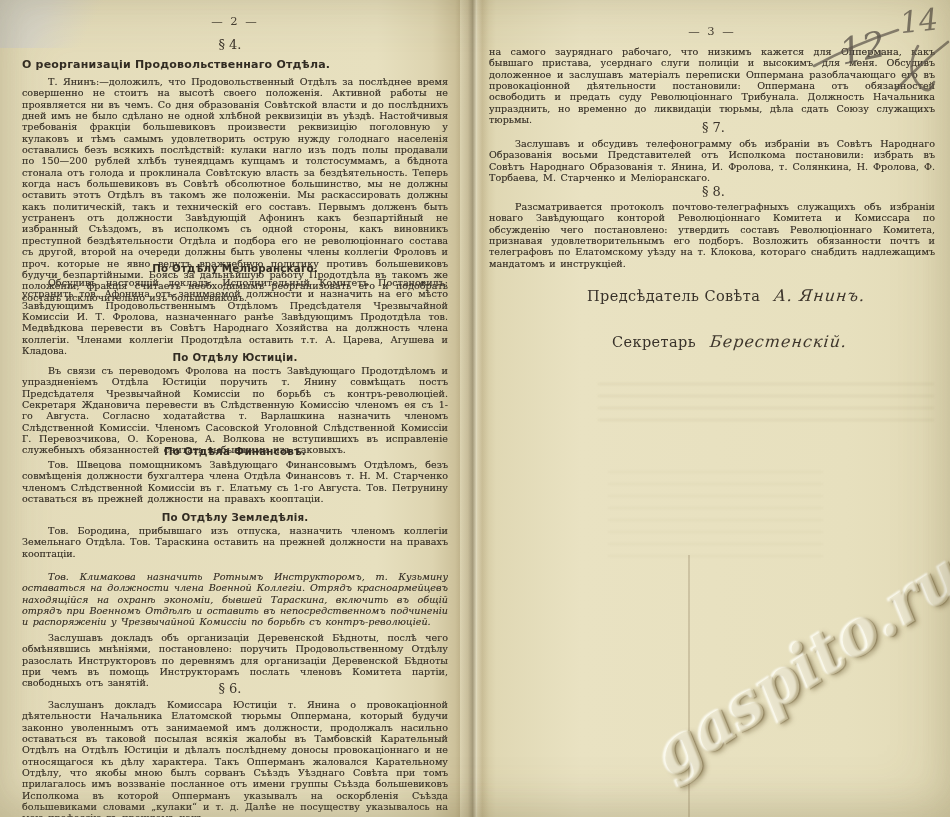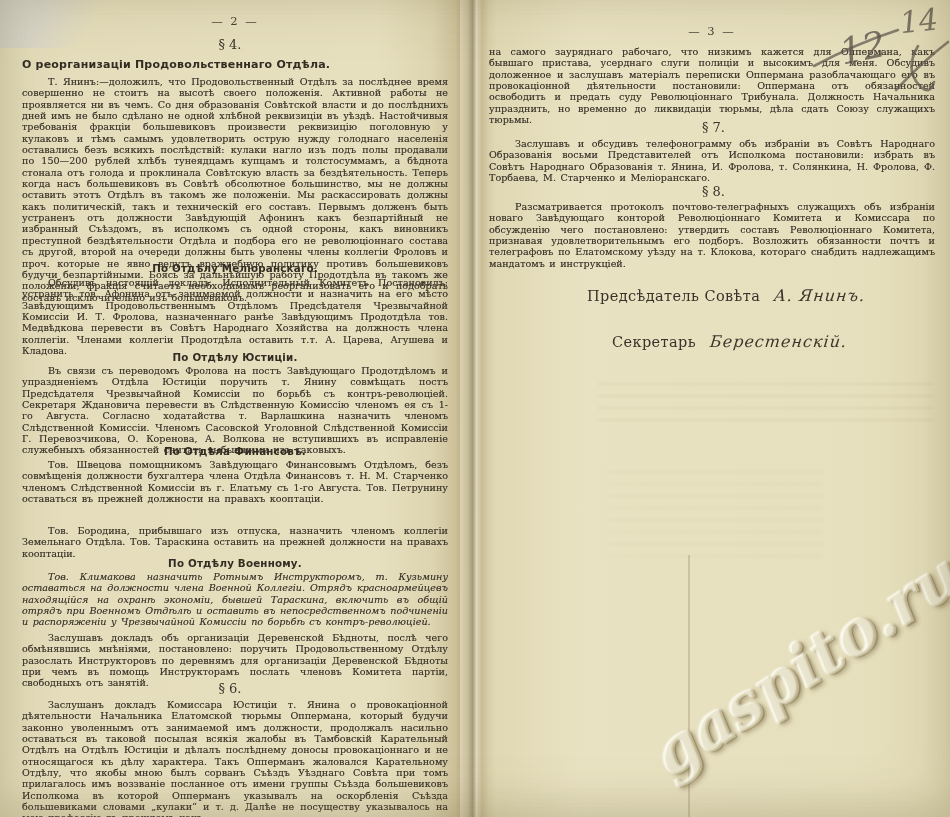--- a/index.html
+++ b/index.html
@@ -67,23 +67,23 @@
 
     <div class="subhead pl" style="top:262px;">По Отдѣлу Меліоранскаго.</div>
     <div class="para pl" style="top:277px;">Обсудивъ настоящій докладъ, Исполнительный Комитетъ Постановилъ: устранить тов. Афонина отъ занимаемой должности и назначить на его мѣсто Завѣдующимъ Продовольственнымъ Отдѣломъ Предсѣдателя Чрезвычайной Комиссіи И. Т. Фролова, назначеннаго ранѣе Завѣдующимъ Продотдѣла тов. Медвѣдкова перевести въ Совѣтъ Народнаго Хозяйства на должность члена коллегіи. Членами коллегіи Продотдѣла оставить т.т. А. Царева, Агушева и Кладова.</div>
 
     <div class="subhead pl" style="top:351px;">По Отдѣлу Юстиціи.</div>
     <div class="para pl" style="top:365px;">Въ связи съ переводомъ Фролова на постъ Завѣдующаго Продотдѣломъ и упраздненіемъ Отдѣла Юстиціи поручить т. Янину совмѣщать постъ Предсѣдателя Чрезвычайной Комиссіи по борьбѣ съ контръ-революціей. Секретаря Ждановича перевести въ Слѣдственную Комиссію членомъ ея съ 1-го Августа. Согласно ходатайства т. Варлашкина назначить членомъ Слѣдственной Комиссіи. Членомъ Сасовской Уголовной Слѣдственной Комиссіи Г. Перевозчикова, О. Коренова, А. Волкова не вступившихъ въ исправленіе служебныхъ обязанностей считать выбывшими изъ таковыхъ.</div>
 
     <div class="subhead pl" style="top:445px;">По Отдѣла Финансовъ.</div>
     <div class="para pl" style="top:459px;">Тов. Швецова помощникомъ Завѣдующаго Финансовымъ Отдѣломъ, безъ совмѣщенія должности бухгалтера члена Отдѣла Финансовъ т. Н. М. Старченко членомъ Слѣдственной Комиссіи въ г. Елатьму съ 1-го Августа. Тов. Петрунину оставаться въ прежней должности на правахъ кооптаціи.</div>
 
+    <div class="subhead pl" style="top:511px;">По Отдѣлу Земледѣлія.</div>
     <div class="para pl" style="top:525px;">Тов. Бородина, прибывшаго изъ отпуска, назначить членомъ коллегіи Земельнаго Отдѣла. Тов. Тараскина оставить на прежней должности на правахъ кооптаціи.</div>
 
-    <div class="subhead pl" style="top:557px;">По Отдѣлу Военному.</div>
     <div class="para pl" style="top:571px;font-style:italic;">Тов. Климакова назначить Ротнымъ Инструкторомъ, т. Кузьмину оставаться на должности члена Военной Коллегіи. Отрядъ красноармейцевъ находящійся на охранѣ экономіи, бывшей Тараскина, включить въ общій отрядъ при Военномъ Отдѣлѣ и оставить въ непосредственномъ подчиненіи и распоряженіи у Чрезвычайной Комиссіи по борьбѣ съ контръ-революціей.</div>
 
     <div class="para pl" style="top:632px;">Заслушавъ докладъ объ организаціи Деревенской Бѣдноты, послѣ чего обмѣнявшись мнѣніями, постановлено: поручить Продовольственному Отдѣлу разослать Инструкторовъ по деревнямъ для организаціи Деревенской Бѣдноты при чемъ въ помощь Инструкторамъ послать членовъ Комитета партіи, свободныхъ отъ занятій.</div>
     <div class="sec" style="top:681px;left:0;width:460px;">§ 6.</div>
     <div class="para pl" style="top:699px;">Заслушанъ докладъ Комиссара Юстиціи т. Янина о провокаціонной дѣятельности Начальника Елатомской тюрьмы Оппермана, который будучи законно уволеннымъ отъ занимаемой имъ должности, продолжалъ насильно оставаться въ таковой посылая всякія жалобы въ Тамбовскій Карательный Отдѣлъ на Отдѣлъ Юстиціи и дѣлалъ послѣднему доносы провокаціоннаго и не относящагося къ дѣлу характера. Такъ Опперманъ жаловался Карательному Отдѣлу, что якобы мною былъ сорванъ Съѣздъ Уѣзднаго Совѣта при томъ прилагалось имъ воззваніе посланное отъ имени группы Съѣзда большевиковъ Исполкома въ которой Опперманъ указывалъ на оскорбленія Съѣзда большевиками словами „кулаки“ и т. д. Далѣе не посуществу указывалось на мою профессію въ прошломъ какъ</div>
   </div>
 
   <div class="page page-right">
     <div class="pageno pr" style="top:24px;">— 3 —</div>
     <div class="para pr noindent" style="top:46px;">на самого зауряднаго рабочаго, что низкимъ кажется для Оппермана, какъ бывшаго пристава, усерднаго слуги полиціи и высокимъ для меня. Обсудивъ доложенное и заслушавъ матеріалъ переписки Оппермана разоблачающаго его въ провокаціонной дѣятельности постановили: Оппермана отъ обязанностей освободить и предать суду Революціоннаго Трибунала. Должность Начальника упразднить, но временно до ликвидаціи тюрьмы, дѣла сдать Союзу служащихъ тюрьмы.</div>

